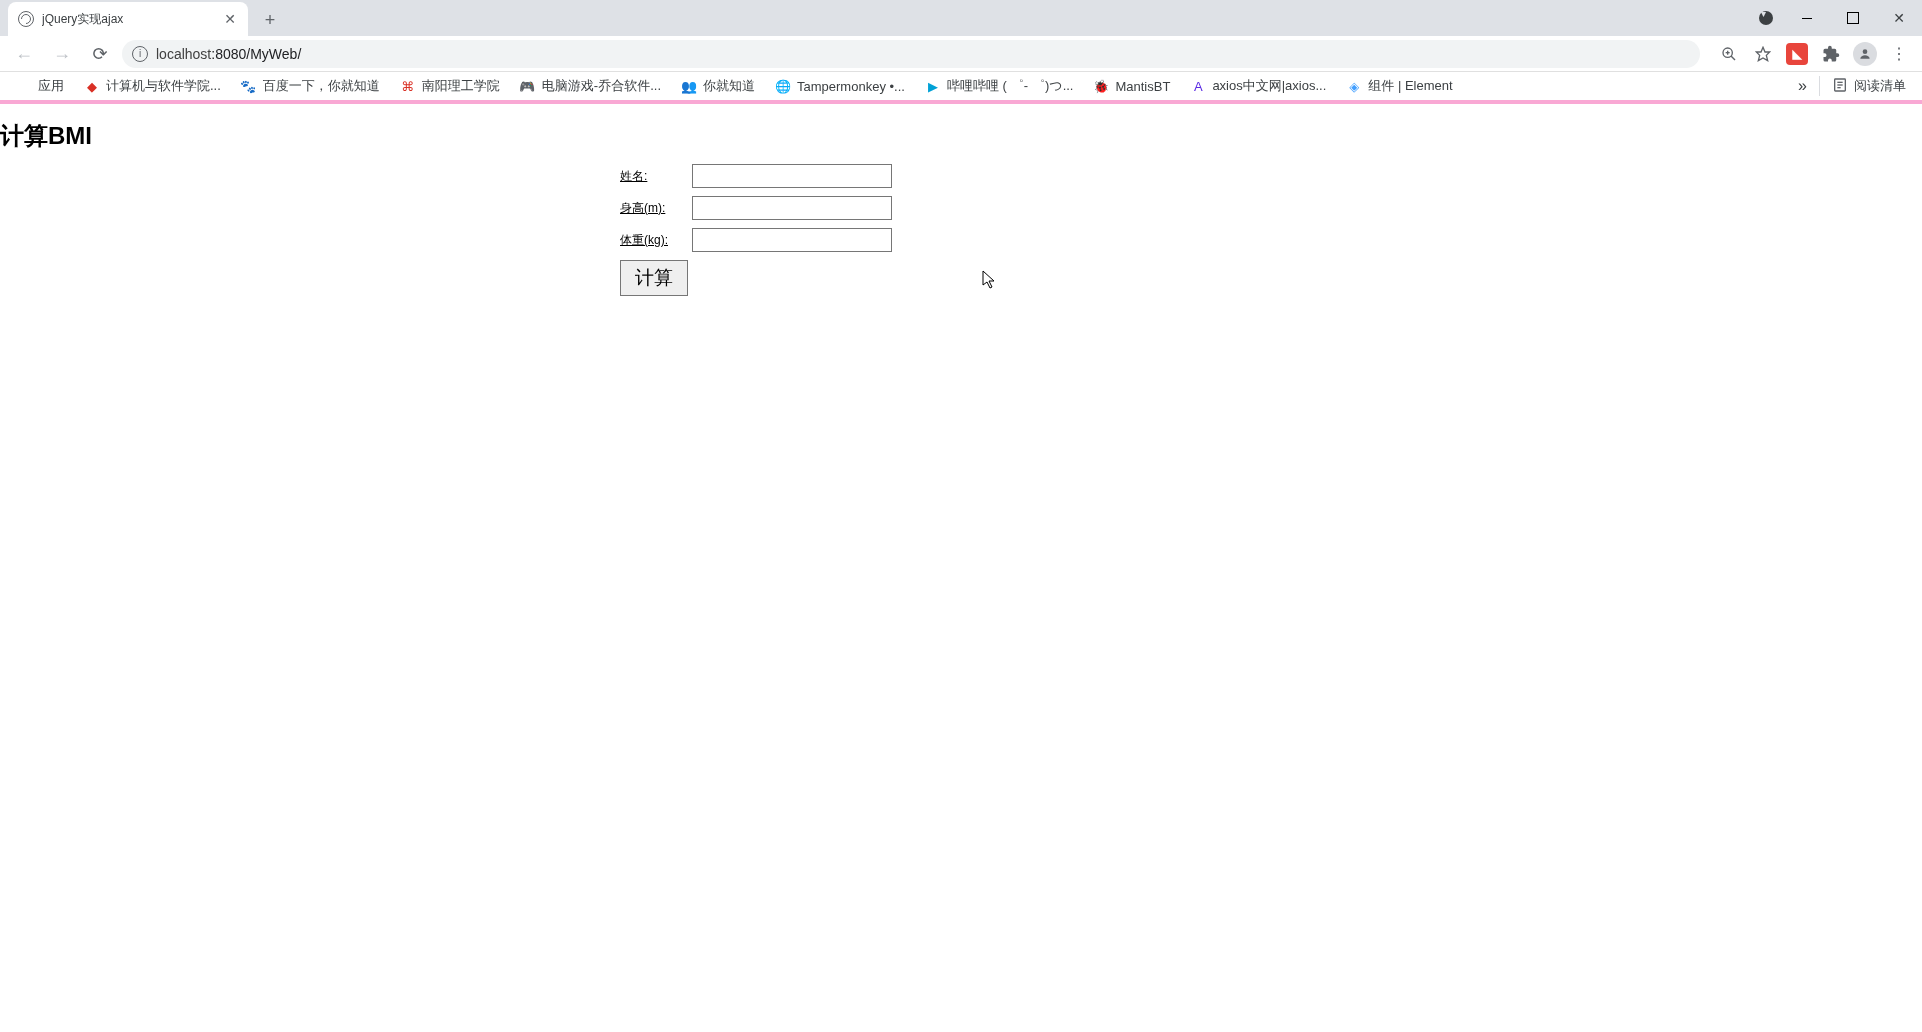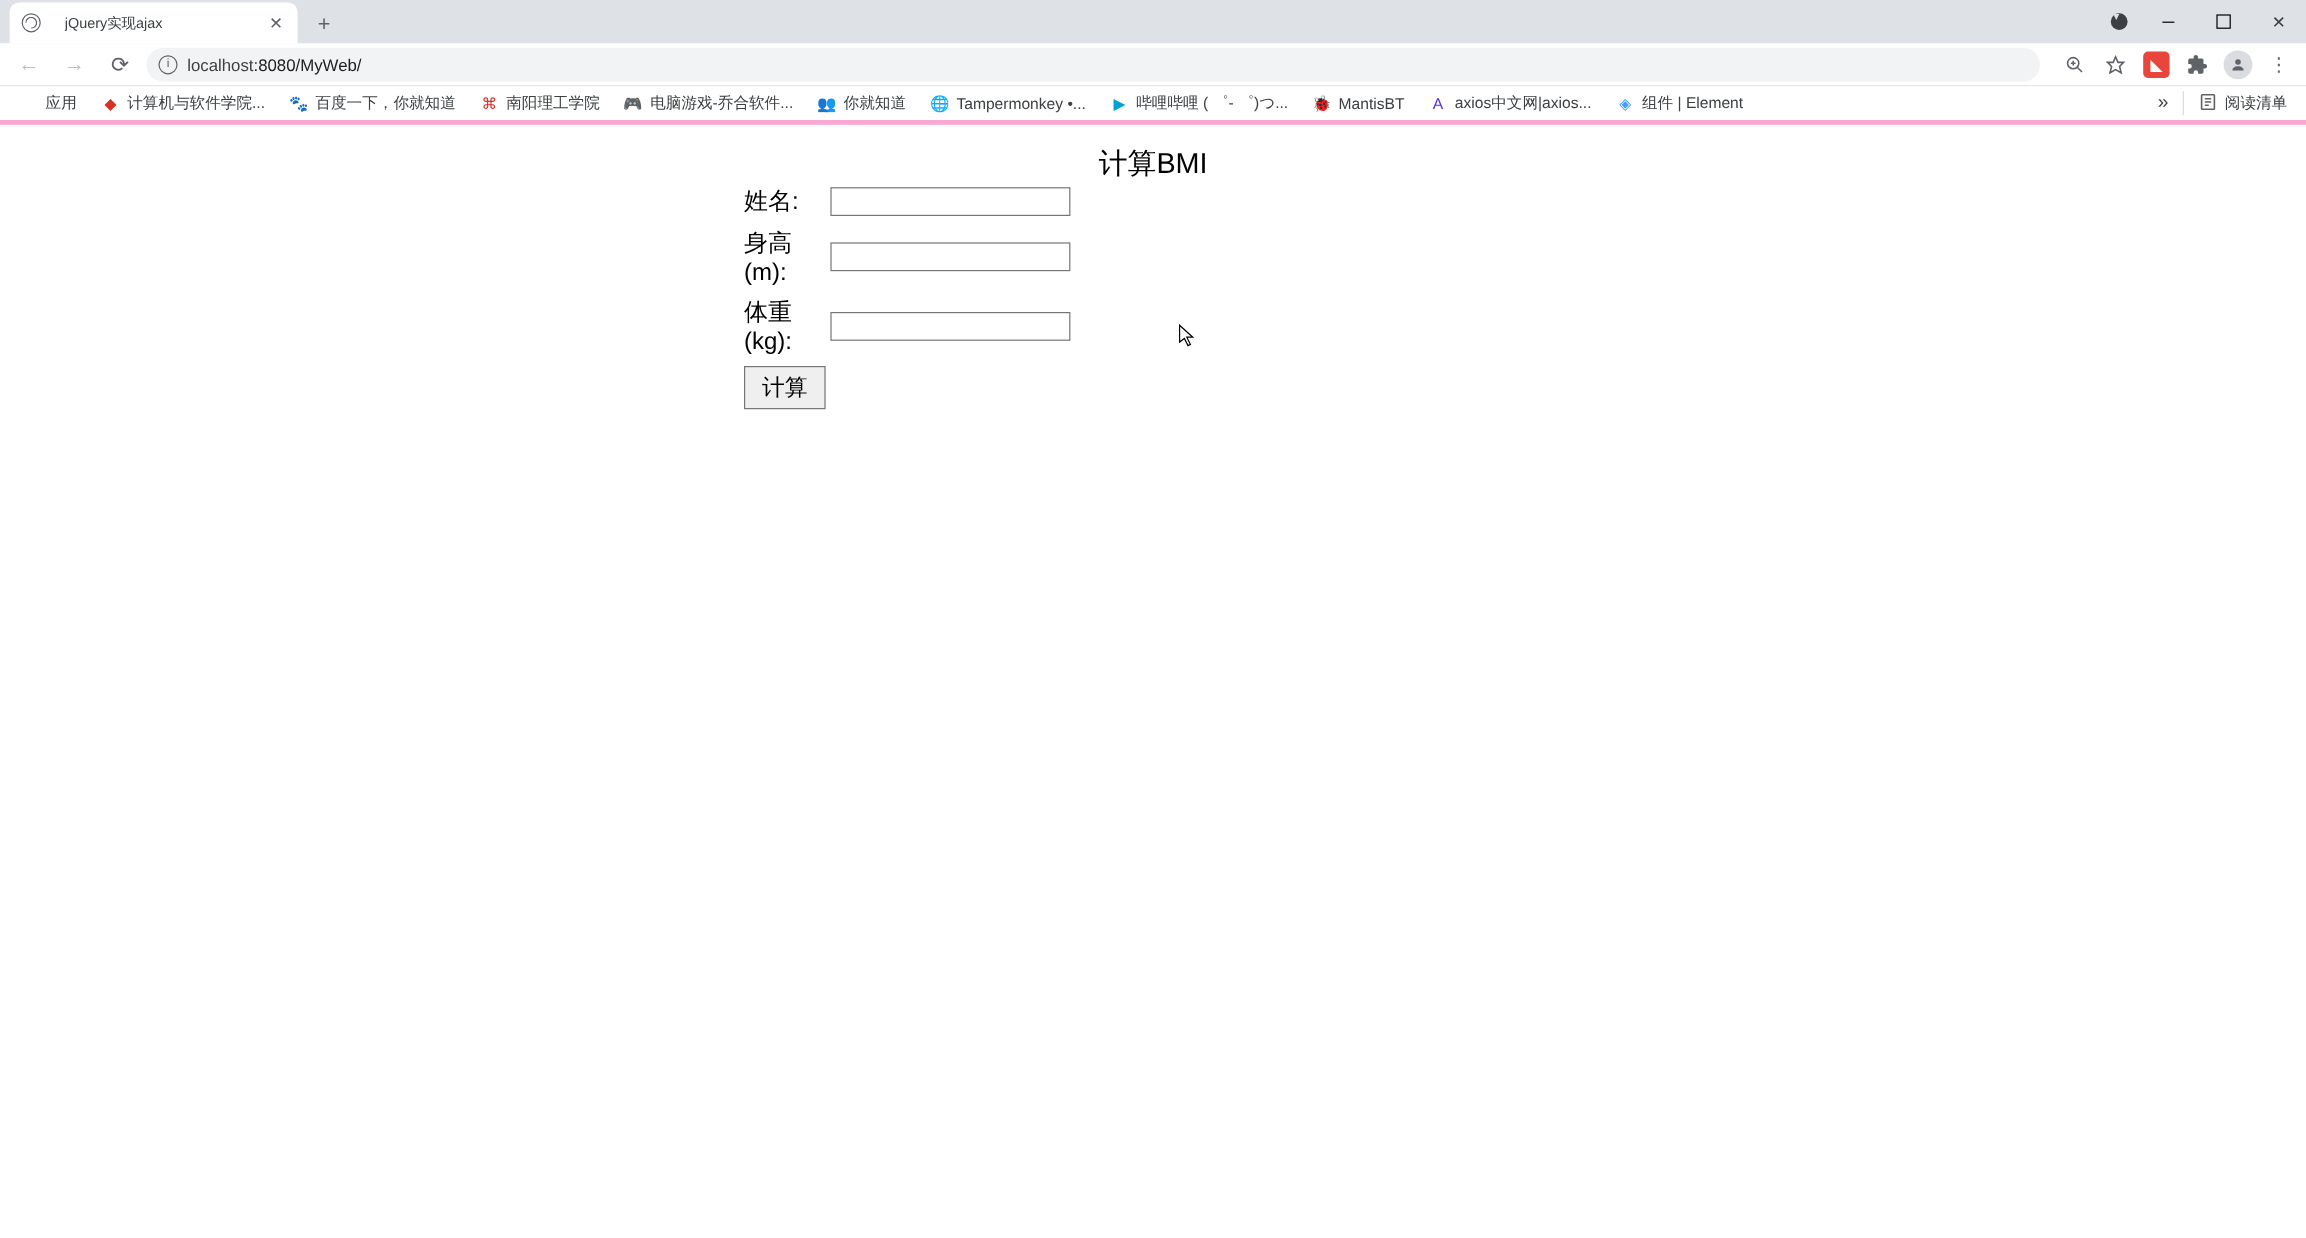--- a/index.html
+++ b/index.html
@@ -22,21 +22,21 @@
     .tab {
       background: #fff;
       height: 34px;
       width: 240px;
       border-radius: 8px 8px 0 0;
       display: flex;
       align-items: center;
       padding: 0 10px;
       font-size: 12px;
       color: #3c4043;
-      gap: 20px;
+      gap: 8px;
       position: relative;
     }
     .tab .favicon {
       width: 16px; height: 16px; border-radius: 50%;
       border: 1.5px solid #5f6368;
       display: flex; align-items: center; justify-content: center;
     }
     .tab .favicon::after {
       content: ""; width: 8px; height: 8px; border: 1.5px solid #5f6368; border-radius: 50%;
       clip-path: polygon(0 0, 100% 0, 100% 100%, 50% 100%, 50% 50%, 0 50%);
@@ -125,34 +125,33 @@
     .bi-apps span:nth-child(9){background:#ea4335;}
     .bm-spacer { flex: 1; }
     .bm .overflow { font-size: 16px; }
     .reading-list { display: flex; align-items: center; gap: 6px; cursor:pointer; padding:4px 8px;}
     
     .content {
       padding: 8px 0 0 0;
       font-size: 16px;
     }
     .page-title {
-      text-align: center;
       font-size: 24px;
-      font-weight: normal;
-      margin: 8px 0 2px 0;
+      font-weight: bold;
+      margin: 8px 0 12px 0;
     }
     .form {
       width: 280px;
       margin-left: 620px;
     }
     .form-row {
       display: flex; align-items: center; margin-bottom: 8px;
     }
     .form-row label {
-      width: 72px; text-align: left; font-size: 20px;
+      width: 72px; text-align: left; font-size: 12px; text-decoration: underline;
     }
     .form-row input {
       width: 200px; height: 24px; border: 1px solid #767676;
       padding: 1px 3px; font-size: 14px;
     }
     .calc-btn {
       padding: 4px 14px; font-size: 19px;
       background: #efefef; border: 1px solid #767676; cursor: pointer;
       font-family: inherit;
     }

